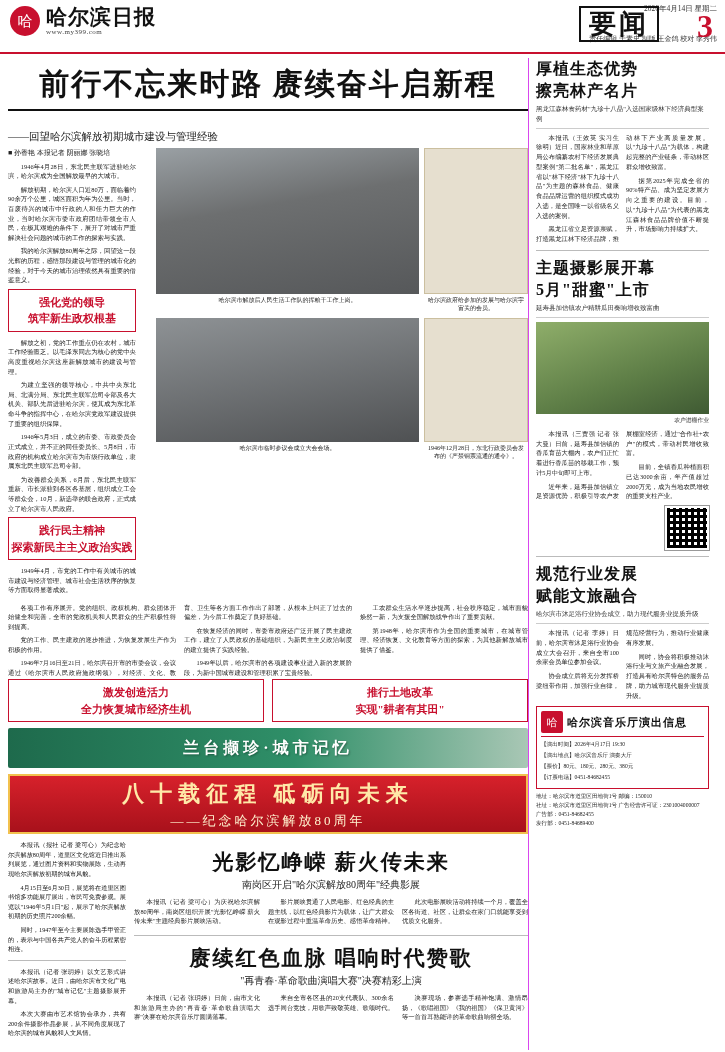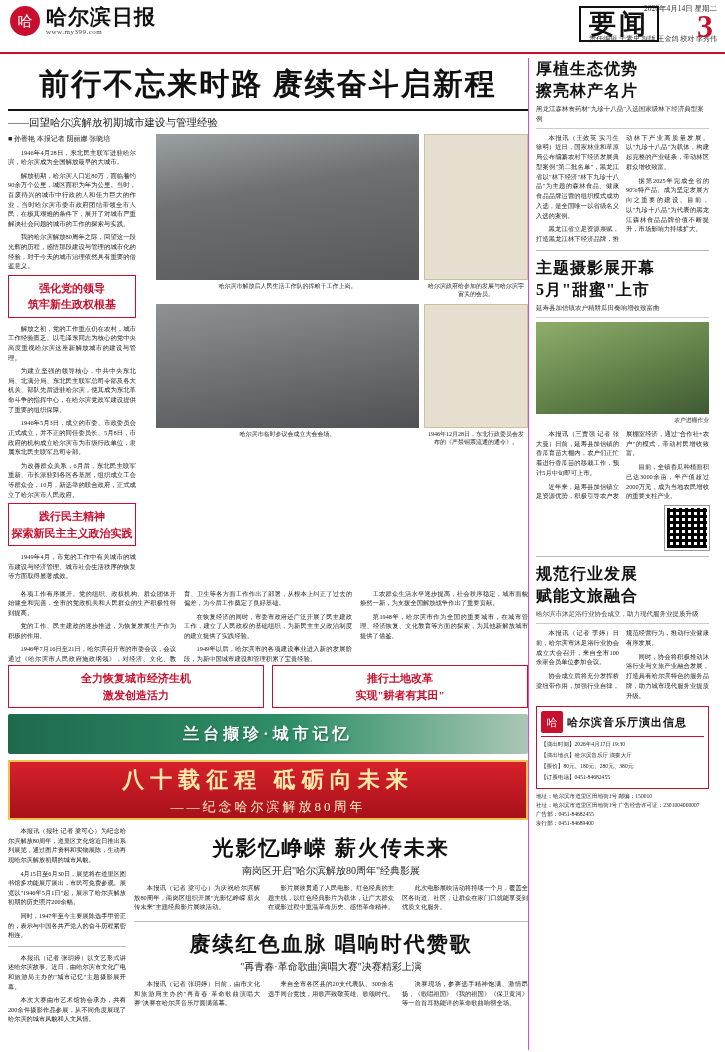--- a/index.html
+++ b/index.html
@@ -27,21 +27,21 @@
   .yaowen { font-size:27px; font-weight:bold; letter-spacing:3px; border:2px solid #111; padding:1px 8px; }
   .pageno { position:absolute; right:12px; top:8px; font-size:32px; font-weight:bold; color:#c8102e; }
 
   
   .content { position:relative; display:flex; gap:0; padding:4px 8px 0 8px; height:996px; }
   .col-left { width:520px; position:relative; }
   .col-right { width:181px; padding-left:7px; border-left:1px solid #d946ef; position:relative; }
 
   
   .headline { text-align:center; font-size:30px; font-weight:bold; letter-spacing:2px;
-      border-bottom:2px solid #111; padding:6px 0 4px 0; margin-bottom:2px; }
+      border-bottom:2px solid #111; padding:6px 0 4px 0; margin-bottom:16px; }
   .subhead { text-align:left; font-size:10.5px; padding:3px 6px 4px 0; color:#222; }
 
   .byline { font-size:7px; color:#222; margin:0 0 3px 0; }
 
   .lead-area { display:flex; gap:20px; }
   .lead-col { width:128px; font-size:6.4px; line-height:1.5; text-align:justify; color:#222; }
   .lead-col p { margin:0 0 4px 0; text-indent:2em; }
   .photo-block { flex:1; }
 
   .photo { background:#6f6f6f; position:relative; overflow:hidden; }
@@ -175,22 +175,22 @@
         <p>党的工作、民主建政的逐步推进，为恢复发展生产作为积极的作用。</p>
         <p>1946年7月16日至21日，哈尔滨召开市的市委会议，会议通过《哈尔滨市人民政府施政纲领》，对经济、文化、教育、卫生等各方面工作作出了部署，从根本上纠正了过去的偏差，为今后工作奠定了良好基础。</p>
         <p>在恢复经济的同时，市委市政府还广泛开展了民主建政工作，建立了人民政权的基础组织，为新民主主义政治制度的建立提供了实践经验。</p>
         <p>1949年以后，哈尔滨市的各项建设事业进入新的发展阶段，为新中国城市建设和管理积累了宝贵经验。</p>
         <p>工农群众生活水平逐步提高，社会秩序稳定，城市面貌焕然一新，为支援全国解放战争作出了重要贡献。</p>
         <p>第1948年，哈尔滨市作为全国的重要城市，在城市管理、经济恢复、文化教育等方面的探索，为其他新解放城市提供了借鉴。</p>
       </div>
 
       <div style="display:flex; gap:8px; margin-top:2px;">
         <div class="box-red" style="flex:1; margin:0;">
+          <div>激发创造活力</div>
           <div>全力恢复城市经济生机</div>
-          <div>激发创造活力</div>
         </div>
         <div class="box-red" style="flex:1; margin:0;">
           <div>推行土地改革</div>
           <div>实现"耕者有其田"</div>
         </div>
       </div>
 
       <div class="banner">
         <span class="banner-text">兰台撷珍·城市记忆</span>
       </div>

